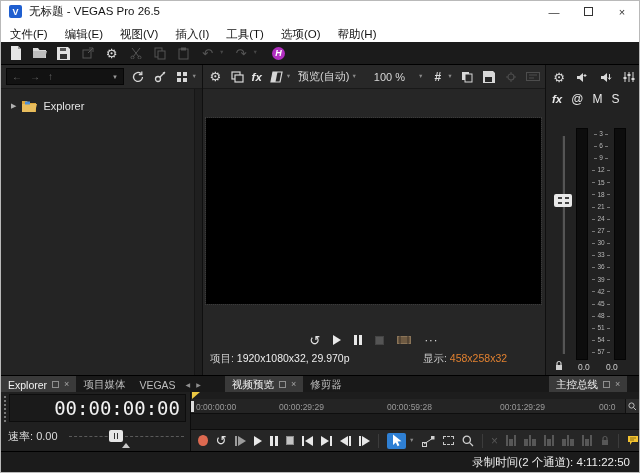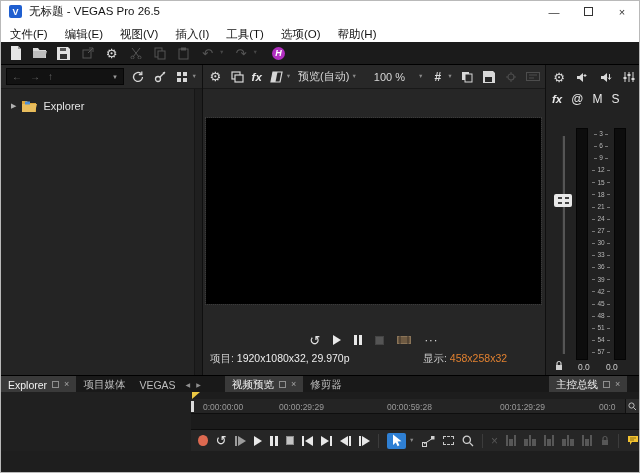--- a/index.html
+++ b/index.html
@@ -92,21 +92,21 @@
 .rateslider{position:absolute;left:68px;width:115px;top:44px;border-top:1px dashed #5a5a5a}
 .ratehandle{position:absolute;left:108px;top:38px;width:14px;height:12px;background:#e6e6e6;border-radius:2px;display:flex;align-items:center;justify-content:center;gap:2px}
 .ratehandle i{width:1px;height:6px;background:#333;display:block}
 .rateup{position:absolute;left:121px;top:51px;width:0;height:0;border-left:4px solid transparent;border-right:4px solid transparent;border-bottom:5px solid #c9c9c9}
 .br{position:absolute;left:190px;top:0;right:0;height:59px}
 .markerstrip{position:absolute;left:0;top:0;right:0;height:7px;background:#1d1d1d}
 .marker{position:absolute;left:1px;top:0;width:0;height:0;border-top:7px solid #ecc843;border-right:8px solid transparent}
 .ruler{position:absolute;left:0;top:7px;right:0;height:15px;background:#242424;border-bottom:1px solid #0e0e0e}
 .cursorbox{position:absolute;left:0;top:2px;width:3px;height:11px;background:#dcdcdc}
 .rl{position:absolute;top:3px;font-size:8.5px;color:#9a9a9a;white-space:nowrap}
-.rl:nth-child(1){left:12px}
+.rl:nth-child(1){left:5px}
 .rl:nth-child(2){left:88px}
 .rl:nth-child(3){left:196px}
 .rl:nth-child(4){left:309px}
 .rl:nth-child(5){left:408px}
 .rulercorner{position:absolute;right:0;top:0;width:14px;height:14px;background:#2c2c2c;border-left:1px solid #111;display:flex;align-items:center;justify-content:center}
 .trackarea{position:absolute;left:0;top:22px;right:0;height:15px;background:#1b1b1b}
 .transport{position:absolute;left:0;top:37px;right:0;height:22px;background:#262626;border-top:1px solid #0d0d0d;display:flex;align-items:center;gap:8px;padding-left:7px}
 
 
 .rec{width:11px;height:11px;border-radius:50%;background:#dd6950}
@@ -433,20 +433,31 @@
     <div class="tg tg-right">
       <div class="tab active">
         <span>主控总线</span>
         <i class="tbox"></i>
         <span class="tx">×</span>
       </div>
     </div>
   </div>
 
   <div class="bottom">
+    <div class="bl">
+      <div class="dots"></div>
+      <div class="bigtime">00:00:00:00</div>
+      <span class="ratelabel"><span>速率:</span> <span>0.00</span></span>
+      <div class="rateslider"></div>
+      <div class="ratehandle">
+          <i></i>
+          <i></i>
+        </div>
+      <div class="rateup"></div>
+    </div>
     <div class="br">
       <div class="markerstrip">
         <div class="marker"></div>
       </div>
       <div class="ruler">
         <div class="cursorbox"></div>
         <div style="position:absolute;left:0;top:0;right:14px;bottom:0">
             <span class="rl">0:00:00:00</span>
             <span class="rl">00:00:29:29</span>
             <span class="rl">00:00:59:28</span>
@@ -548,14 +559,17 @@
         <span class="flagic">
             <svg width="12" height="11" viewBox="0 0 12 11">
               <path d="M1 1h10v6H5L3 10V7H1z" fill="#f2c230"></path>
               <path d="M3 3h6M3 5h4" stroke="#8a6d14"></path>
             </svg>
           </span>
       </div>
     </div>
   </div>
 
+  <div class="status">
+    <span>录制时间(2 个通道): 4:11:22:50</span>
+  </div>
 
 </div>
 
 </body></html>

